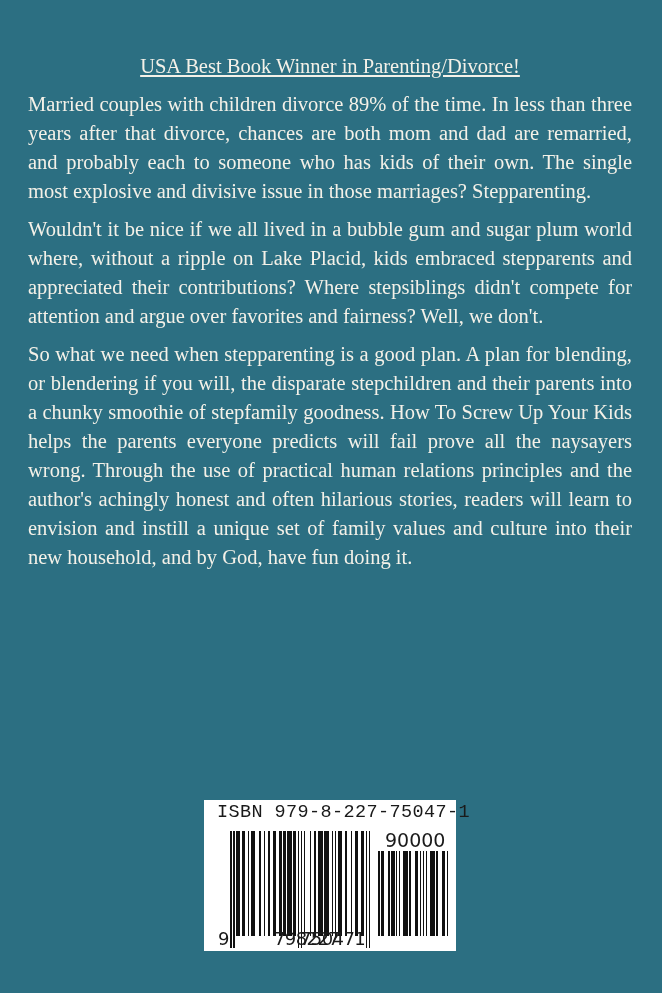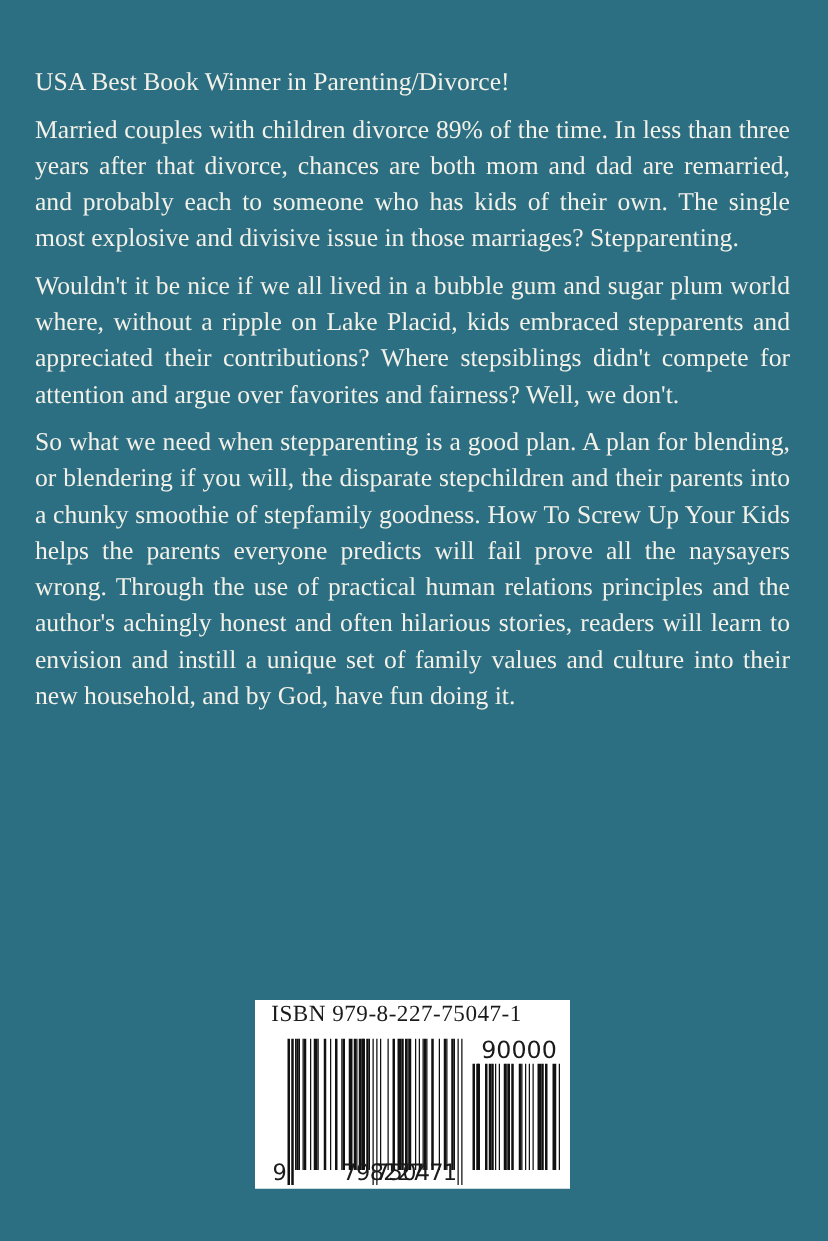--- a/index.html
+++ b/index.html
@@ -10,28 +10,28 @@
     font-family: "DejaVu Serif", "Liberation Serif", serif;
   }
   .text-block {
     position: absolute; left: 28px; top: 52px; width: 604px;
     color: #f4f1e8;
     font-family: "Liberation Serif", "DejaVu Serif", serif;
     font-size: 20.5px;
     line-height: 29px;
   }
   .text-block p { margin: 0 0 9px 0; text-align: justify; }
-  .text-block p.single { text-align: left; }
+  .text-block p.single { text-align: center; text-decoration: underline; }
   .barcode-box {
     position: absolute; left: 204px; top: 800px; width: 252px; height: 151px;
     background: #ffffff;
   }
   .isbn-label {
     position: absolute; left: 13px; top: 2px;
-    font-family: Liberation Serif, serif;
+    font-family: Liberation Mono, monospace;
     font-size: 18.5px; letter-spacing: 0.4px; color: #1a1a1a;
     white-space: nowrap;
   }
   .addon-label {
     position: absolute; left: 181px; top: 29px;
     font-family: "DejaVu Sans", "Liberation Sans", sans-serif;
     font-size: 19px; letter-spacing: 0px; color: #1a1a1a;
   }
   .bars { position: absolute; }
   .bars span { position: absolute; top: 0; background: #111; }

